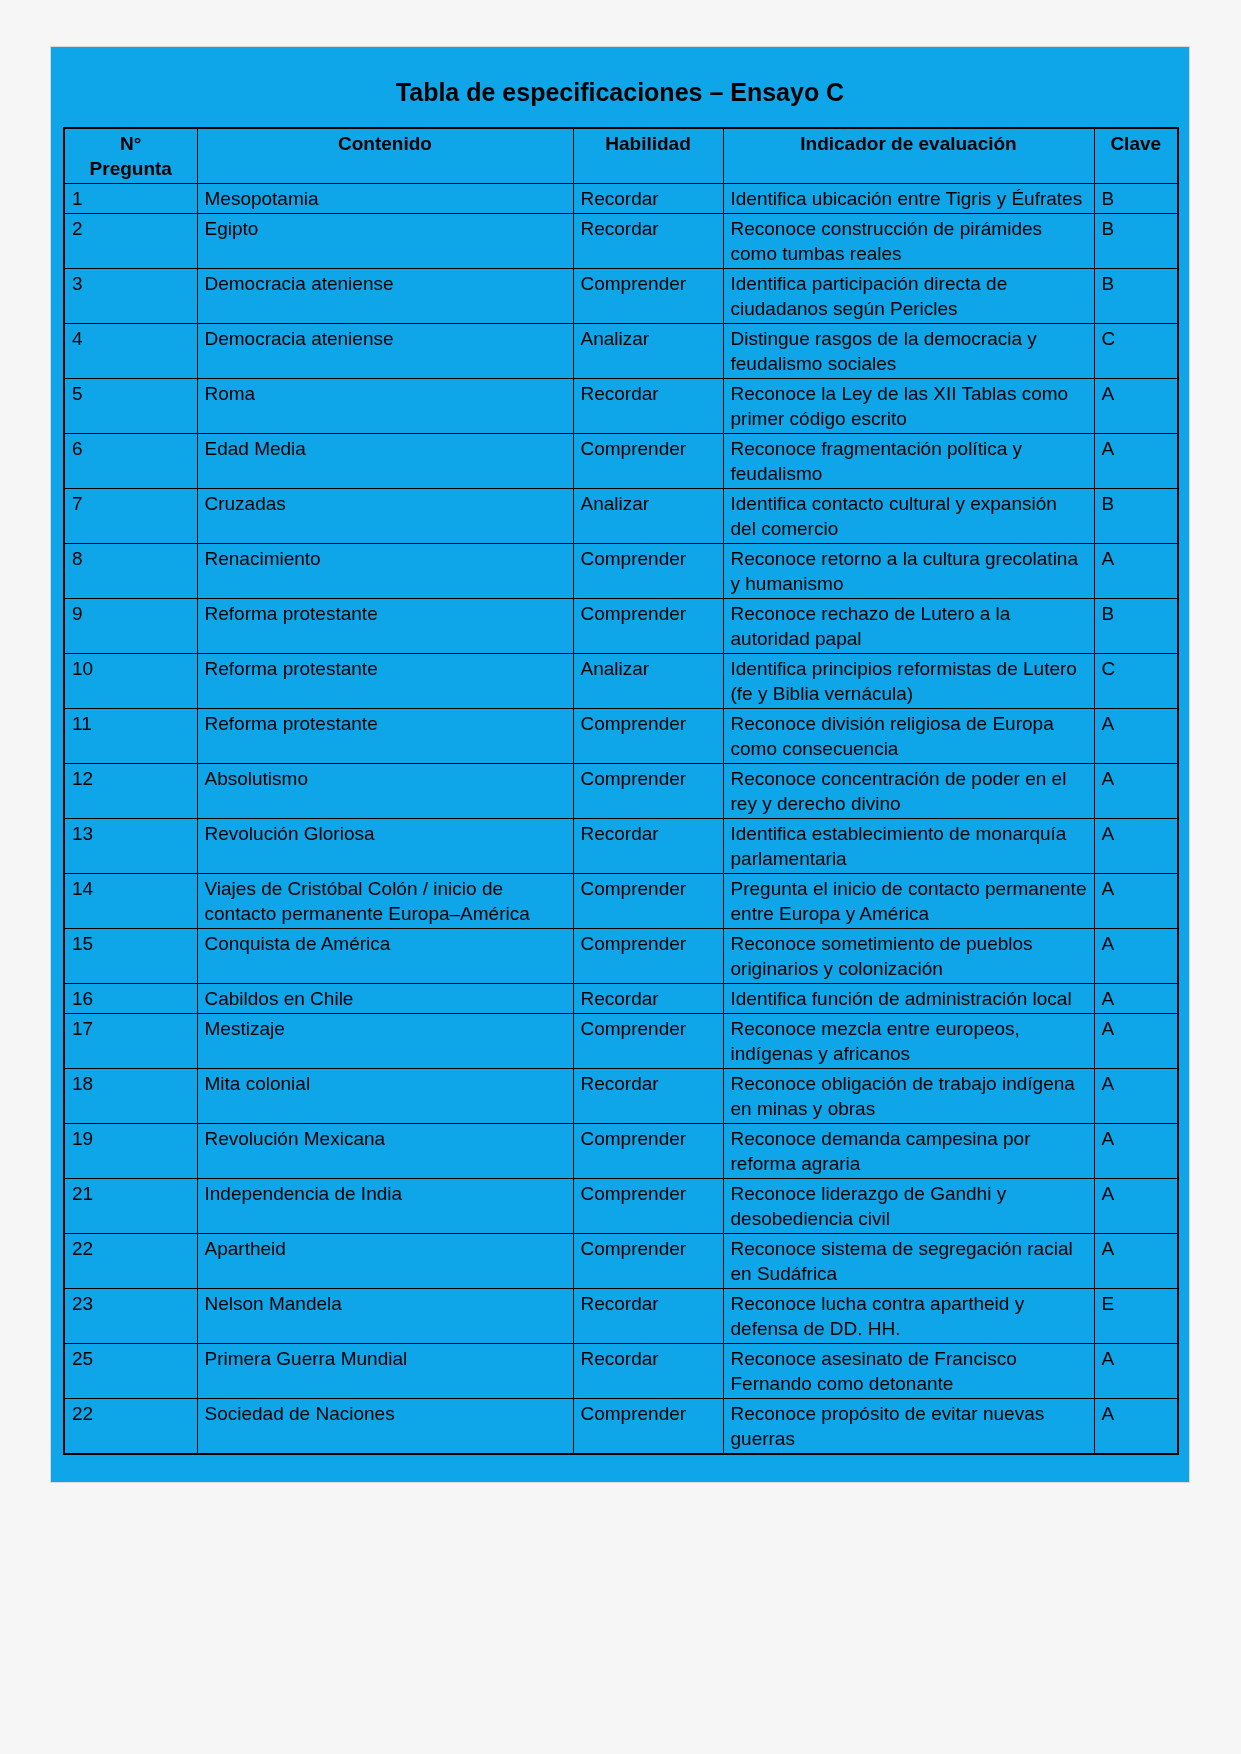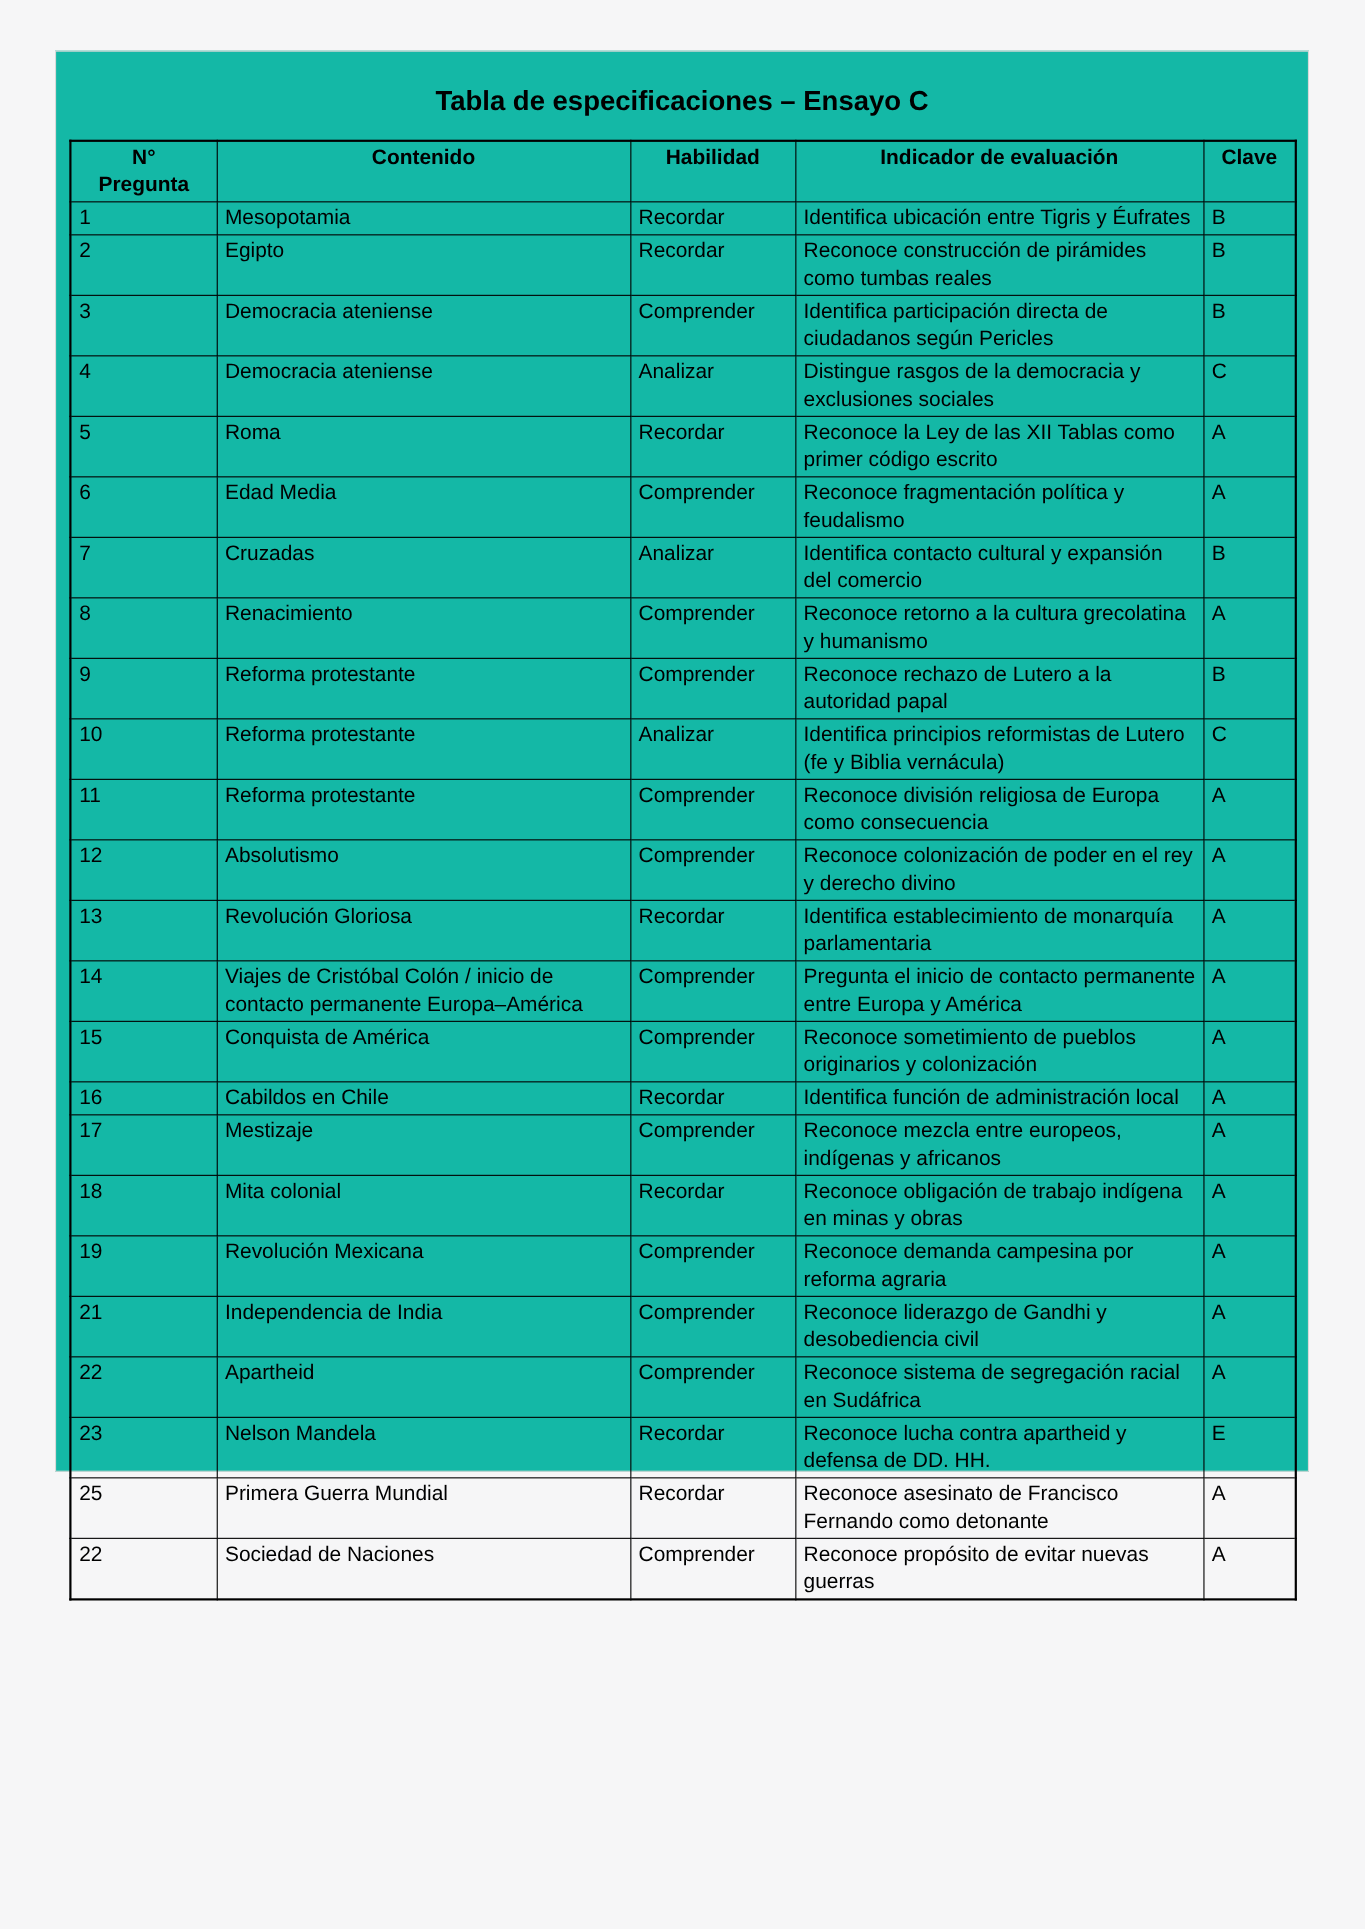--- a/index.html
+++ b/index.html
@@ -12,22 +12,22 @@
     background: #f6f6f7;
     font-family: "Liberation Sans", sans-serif;
     color: #000;
     position: relative;
   }
   .page {
     position: absolute;
     left: 50px;
     top: 46px;
     width: 1140px;
-    height: 1292px;
-    background: #14b8a6;
+    height: 1437px;
+    background: #0ea5e9;
     border: 1px solid #d9d9d9;
     box-sizing: border-box;
     padding-top: 30px;
   }
   .doc-title {
     font-size: 25px;
     line-height: 30px;
     font-weight: bold;
     text-align: center;
     margin: 0 0 20px 0;
@@ -105,21 +105,21 @@
           <td class="col-0">3</td>
           <td class="col-1">Democracia ateniense</td>
           <td class="col-2">Comprender</td>
           <td class="col-3">Identifica participación directa de ciudadanos según Pericles</td>
           <td class="col-4">B</td>
         </tr>
         <tr>
           <td class="col-0">4</td>
           <td class="col-1">Democracia ateniense</td>
           <td class="col-2">Analizar</td>
-          <td class="col-3">Distingue rasgos de la democracia y exclusiones sociales</td>
+          <td class="col-3">Distingue rasgos de la democracia y feudalismo sociales</td>
           <td class="col-4">C</td>
         </tr>
         <tr>
           <td class="col-0">5</td>
           <td class="col-1">Roma</td>
           <td class="col-2">Recordar</td>
           <td class="col-3">Reconoce la Ley de las XII Tablas como primer código escrito</td>
           <td class="col-4">A</td>
         </tr>
         <tr>
@@ -161,21 +161,21 @@
           <td class="col-0">11</td>
           <td class="col-1">Reforma protestante</td>
           <td class="col-2">Comprender</td>
           <td class="col-3">Reconoce división religiosa de Europa como consecuencia</td>
           <td class="col-4">A</td>
         </tr>
         <tr>
           <td class="col-0">12</td>
           <td class="col-1">Absolutismo</td>
           <td class="col-2">Comprender</td>
-          <td class="col-3">Reconoce colonización de poder en el rey y derecho divino</td>
+          <td class="col-3">Reconoce concentración de poder en el rey y derecho divino</td>
           <td class="col-4">A</td>
         </tr>
         <tr>
           <td class="col-0">13</td>
           <td class="col-1">Revolución Gloriosa</td>
           <td class="col-2">Recordar</td>
           <td class="col-3">Identifica establecimiento de monarquía parlamentaria</td>
           <td class="col-4">A</td>
         </tr>
         <tr>

